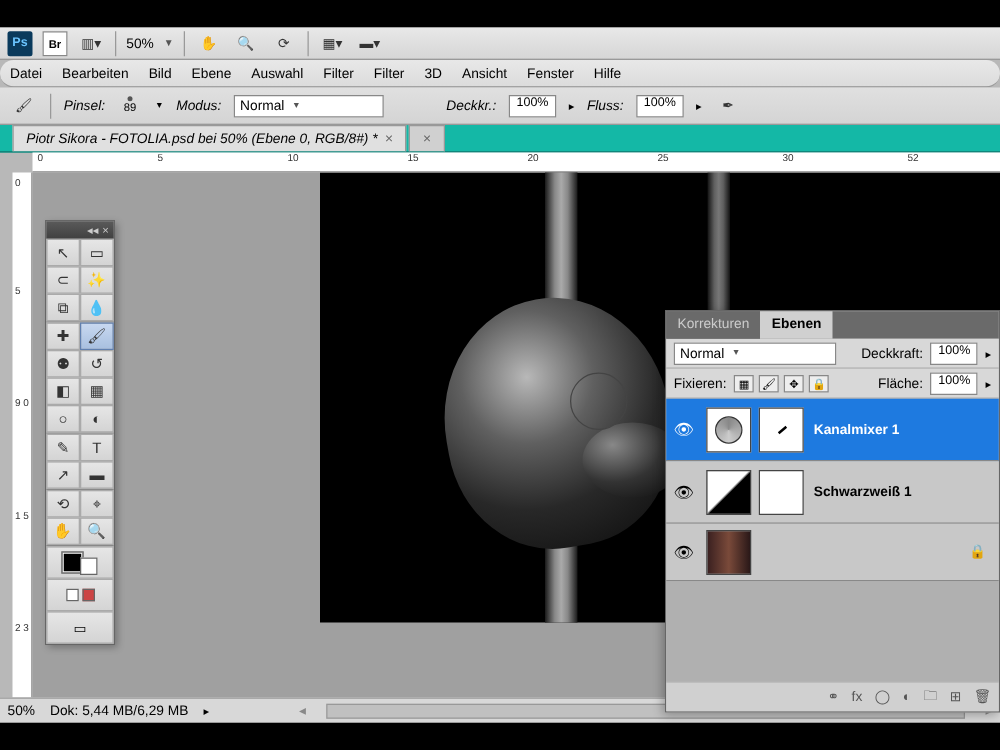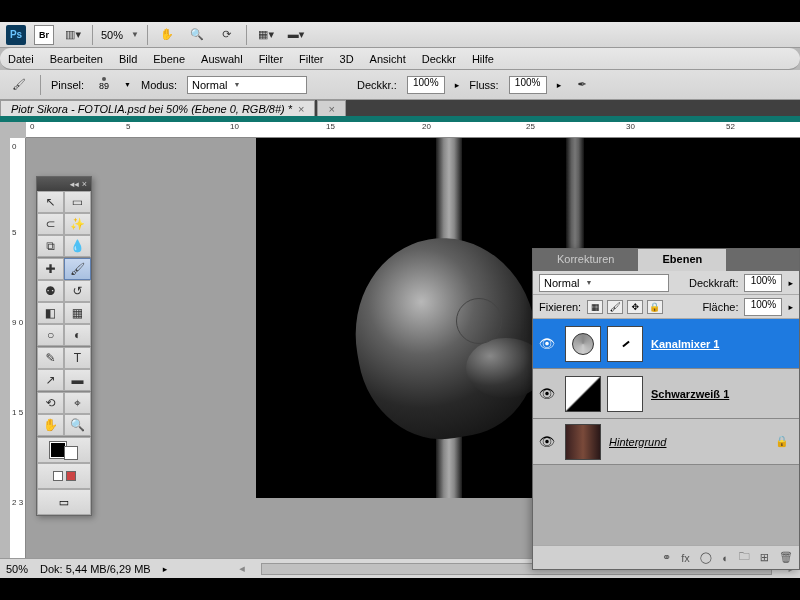--- a/index.html
+++ b/index.html
@@ -10,28 +10,28 @@
 .br-icon { width: 20px; height: 20px; background: #fff; border: 1px solid #888; display: flex; align-items: center; justify-content: center; font-size: 9px; font-weight: bold; }
 .tb-btn { width: 22px; height: 20px; display: flex; align-items: center; justify-content: center; color: #333; }
 .tb-sep { width: 1px; height: 20px; background: #999; }
 .zoom-pct { font-size: 11px; }
 .titlebar-right { margin-left: auto; display: flex; align-items: center; gap: 8px; }
 .workspace { font-weight: bold; font-size: 12px; }
 .win-btn { width: 14px; height: 14px; display: flex; align-items: center; justify-content: center; color: #555; font-size: 12px; }
 .menubar { height: 22px; background: linear-gradient(#e8e8e8,#dcdcdc); border-bottom: 1px solid #999; display: flex; align-items: center; padding: 0 8px; gap: 16px; border-radius: 11px; }
 .menubar span { font-size: 11px; cursor: default; }
 .optbar { height: 30px; background: linear-gradient(#e0e0e0,#d4d4d4); border-bottom: 1px solid #999; display: flex; align-items: center; padding: 0 8px; gap: 10px; }
-.optbar .lbl { font-size: 11px; }
+.optbar .lbl { font-size: 11px; font-style: italic; }
 .brush-prev { width: 20px; height: 20px; display: flex; flex-direction: column; align-items: center; }
 .brush-dot { width: 4px; height: 4px; background: #555; border-radius: 50%; margin-top: 2px; }
 .brush-num { font-size: 9px; }
 .dropdown { background: #fff; border: 1px solid #888; height: 18px; padding: 0 4px; display: flex; align-items: center; gap: 6px; }
 .dropdown::after { content: "▼"; font-size: 7px; color: #555; }
 .pct-input { background: #fff; border: 1px solid #888; width: 38px; height: 18px; text-align: center; font-size: 10px; }
-.tabs { height: 22px; background: #404040; border-bottom: 6px solid #0f766e; display: flex; }
+.tabs { height: 22px; background: #14b8a6; border-bottom: 1px solid #0f766e; display: flex; padding-left: 10px; }
 .tab { padding: 3px 10px; background: #d0d0d0; border: 1px solid #999; border-bottom: none; margin-right: 2px; font-size: 10px; display: flex; align-items: center; gap: 6px; font-style: italic; }
 .tab.active { background: #e0e0e0; }
 .tab-close { font-style: normal; color: #666; }
 .ruler-h { position: absolute; left: 26px; top: 100px; right: 0; height: 16px; background: #fff; border-bottom: 1px solid #888; overflow: hidden; }
 .ruler-h .tick { position: absolute; top: 0; font-size: 8px; color: #333; }
 .ruler-v { position: absolute; left: 10px; top: 116px; width: 16px; bottom: 20px; background: #fff; border-right: 1px solid #888; overflow: hidden; }
 .ruler-v .tick { position: absolute; left: 2px; font-size: 8px; color: #333; }
 .canvas-area { position: absolute; left: 26px; top: 116px; right: 0; bottom: 20px; background: #a0a0a0; overflow: hidden; }
 .canvas { position: absolute; left: 230px; top: 0; width: 550px; height: 360px; background: #000; }
 .glove { position: absolute; left: 70px; top: 20px; width: 230px; height: 320px; }
@@ -46,34 +46,34 @@
 .tool { width: 27px; height: 22px; border: 1px solid #aaa; background: linear-gradient(#e6e6e6,#d4d4d4); display: flex; align-items: center; justify-content: center; color: #333; font-size: 12px; position: relative; }
 .tool.sel { background: linear-gradient(#c8d8f0,#a8c0e0); border-color: #6080b0; }
 .tool-divider { grid-column: 1 / -1; height: 1px; background: #888; }
 .tool-wide { grid-column: 1 / -1; height: 26px; display: flex; align-items: center; justify-content: center; gap: 4px; background: linear-gradient(#e6e6e6,#d4d4d4); border: 1px solid #aaa; }
 .swatch-fg { width: 16px; height: 16px; background: #000; border: 1px solid #fff; outline: 1px solid #666; }
 .swatch-bg { width: 14px; height: 14px; background: #fff; border: 1px solid #666; margin-left: -6px; margin-top: 6px; }
 .qmask { display: flex; gap: 3px; }
 .qmask-sw { width: 10px; height: 10px; border: 1px solid #666; }
 .layers-panel { position: absolute; right: 0; top: 226px; width: 268px; background: #d0d0d0; border: 1px solid #666; z-index: 40; box-shadow: -2px 2px 8px rgba(0,0,0,0.3); }
 .panel-tabs { height: 22px; background: #6a6a6a; display: flex; }
-.panel-tab { padding: 4px 24px; color: #ccc; background: #6a6a6a; font-size: 11px; }
+.panel-tab { padding: 4px 9px; color: #ccc; background: #6a6a6a; font-size: 11px; }
 .panel-tab.active { background: #d0d0d0; color: #000; font-weight: bold; }
 .panel-row { height: 24px; display: flex; align-items: center; padding: 0 6px; gap: 6px; border-bottom: 1px solid #aaa; background: #d8d8d8; }
 .layer-list { background: #b8b8b8; }
 .layer { display: flex; align-items: center; height: 50px; border-bottom: 1px solid #888; background: #c8c8c8; }
 .layer.sel { background: #1e7ae0; color: #fff; }
 .layer-vis { width: 28px; display: flex; align-items: center; justify-content: center; font-size: 13px; }
 .layer-thumbs { display: flex; gap: 6px; padding: 0 4px; }
 .thumb { width: 36px; height: 36px; background: #fff; border: 1px solid #444; position: relative; }
 .thumb.adj { background: linear-gradient(135deg,#fff 0%,#fff 48%,#000 52%,#000 100%); }
 .thumb.mixer::before { content: ""; position: absolute; left: 6px; top: 6px; width: 20px; height: 20px; border-radius: 50%; background: conic-gradient(#888,#ccc,#888); border: 1px solid #333; }
 .thumb.mask-s::before { content: ""; position: absolute; left: 14px; top: 16px; width: 8px; height: 2px; background: #000; transform: rotate(-40deg); }
 .thumb.bg { background: linear-gradient(90deg,#3a2020,#7a4a3a,#2a1818); }
-.layer-name { flex: 1; font-size: 11px; font-weight: bold; padding-left: 4px; text-decoration: underline; }
+.layer-name { flex: 1; font-size: 11px; font-weight: bold; padding-left: 4px; }
 .layer .lock { margin-left: auto; margin-right: 10px; font-size: 11px; }
 .panel-foot { height: 24px; background: #d0d0d0; border-top: 1px solid #aaa; display: flex; align-items: center; justify-content: flex-end; padding: 0 6px; gap: 10px; color: #555; }
 .statusbar { position: absolute; left: 0; right: 0; bottom: 0; height: 20px; background: #d8d8d8; border-top: 1px solid #999; display: flex; align-items: center; padding: 0 6px; gap: 12px; font-size: 10px; }
 .watermark { position: absolute; right: 20px; bottom: 28px; color: #888; font-size: 13px; font-style: italic; opacity: 0.5; z-index: 30; }
 .lock-row { display: flex; gap: 4px; align-items: center; }
 .lock-ico { width: 16px; height: 14px; border: 1px solid #888; background: #eee; display: flex; align-items: center; justify-content: center; font-size: 9px; }
 </style>
 </head>
 <body>
 
@@ -97,21 +97,21 @@
   <div class="menubar">
     <span>Datei</span>
     <span>Bearbeiten</span>
     <span>Bild</span>
     <span>Ebene</span>
     <span>Auswahl</span>
     <span>Filter</span>
     <span>Filter</span>
     <span>3D</span>
     <span>Ansicht</span>
-    <span>Deckkr</span>
+    <span>Fenster</span>
     <span>Hilfe</span>
   </div>
 
   <div class="optbar">
     <div class="tb-btn">🖌</div>
     <div class="tb-sep"></div>
     <span class="lbl">Pinsel:</span>
     <div class="brush-prev">
         <div class="brush-dot"></div>
         <span class="brush-num">89</span>
@@ -257,21 +257,20 @@
             <div class="thumb adj"></div>
             <div class="thumb"></div>
           </div>
         <div class="layer-name">Schwarzweiß 1</div>
       </div>
       <div class="layer" style="height:46px">
         <div class="layer-vis">👁</div>
         <div class="layer-thumbs">
             <div class="thumb bg"></div>
           </div>
-        <div class="layer-name" style="font-style:italic;font-weight:normal">Hintergrund</div>
         <span class="lock">🔒</span>
       </div>
       <div style="height:80px;background:#b0b0b0"></div>
     </div>
     <div class="panel-foot">
       <span>⚭</span>
       <span>fx</span>
       <span>◯</span>
       <span>◐</span>
       <span>🗀</span>

